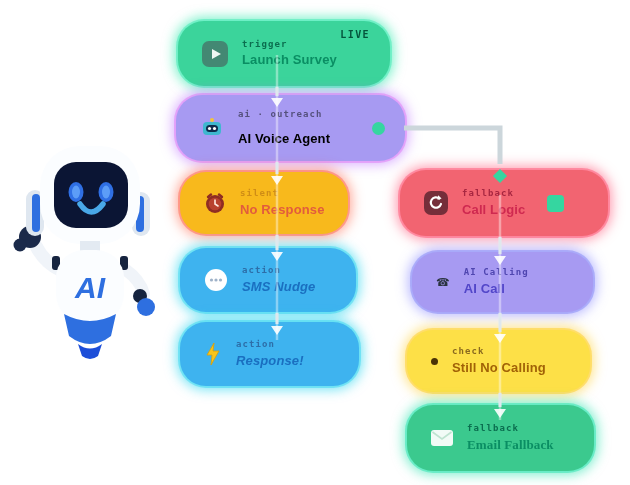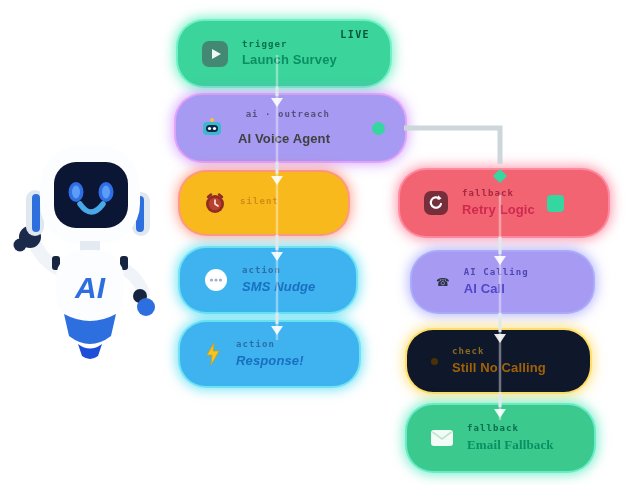--- a/index.html
+++ b/index.html
@@ -27,27 +27,27 @@
   .n4{left:180px;top:248px;width:176px;height:64px;}
   .n5{left:180px;top:322px;width:179px;height:64px;}
   .n6{left:400px;top:170px;width:208px;height:66px;}
   .n7{left:412px;top:252px;width:181px;height:60px;}
   .n8{left:407px;top:330px;width:183px;height:62px;}
   .n9{left:407px;top:405px;width:187px;height:66px;}
 
   
   .c-green {background:#3bd49b;box-shadow:0 0 0 2px rgba(16,230,160,.35),0 0 12px 4px rgba(16,230,160,.55);}
   .c-green .nlabel{color:#0b6e4f;} .c-green .ntitle{color:#0a8e63;}
-  .c-purple{background:#a79af2;box-shadow:0 0 0 2px rgba(217,70,239,.30),0 0 12px 4px rgba(186,104,255,.50);text-align:right;}
-  .c-purple .nlabel{color:#55517d;} .c-purple .ntitle{color:#404040;margin-top:8px;}
+  .c-purple{background:#a79af2;box-shadow:0 0 0 2px rgba(217,70,239,.30),0 0 12px 4px rgba(186,104,255,.50);}
+  .c-purple .nlabel{color:#55517d;} .c-purple .ntitle{color:#000000;margin-top:8px;}
   .c-purple2{background:#a79af2;box-shadow:0 0 0 2px rgba(99,102,241,.35),0 0 12px 4px rgba(120,120,255,.50);}
   .c-purple2 .nlabel{color:#4f46b0;} .c-purple2 .ntitle{color:#5246c9;}
   .c-amber {background:#f8b91c;box-shadow:0 0 0 2px rgba(255,70,40,.35),0 0 12px 4px rgba(255,90,60,.50);}
   .c-amber .nlabel{color:#cf8d16;} .c-amber .ntitle{color:#e25c3d;}
-  .c-amber2{background:#0f172a;box-shadow:0 0 0 2px rgba(255,200,0,.40),0 0 12px 4px rgba(255,210,60,.60);}
+  .c-amber2{background:#fde047;box-shadow:0 0 0 2px rgba(255,200,0,.40),0 0 12px 4px rgba(255,210,60,.60);}
   .c-amber2 .nlabel{color:#8a6a1f;} .c-amber2 .ntitle{color:#a16207;}
   .c-blue  {background:#3eb3ef;box-shadow:0 0 0 2px rgba(34,211,238,.40),0 0 12px 4px rgba(34,211,238,.60);}
   .c-blue .nlabel{color:#2d6ea8;} .c-blue .ntitle{color:#1a6fc0;font-style:italic;}
   .c-red   {background:#f26471;box-shadow:0 0 0 2px rgba(255,42,80,.35),0 0 12px 4px rgba(255,60,100,.50);}
   .c-red .nlabel{color:#a82741;} .c-red .ntitle{color:#cf2950;}
   .c-green2{background:#3bc98e;box-shadow:0 0 0 2px rgba(16,224,166,.40),0 0 12px 4px rgba(20,224,166,.55);}
   .c-green2 .nlabel{color:#0b6e4f;} .c-green2 .ntitle{color:#0a8e63;font-family:Liberation Serif, serif;}
 
   
   .live-badge{
@@ -140,20 +140,21 @@
     <span class="nicon">
       <svg width="22" height="22" viewBox="0 0 22 22">
           <path d="M4 5 L7 2.5 M18 5 L15 2.5" stroke="#8f2d23" stroke-width="2.4" stroke-linecap="round"></path>
           <circle cx="11" cy="12" r="9" fill="#8f2d23"></circle>
           <circle cx="11" cy="12" r="6.3" fill="#b8422f"></circle>
           <path d="M11 8 V12 L14 14" stroke="#ffe9df" stroke-width="1.6" fill="none" stroke-linecap="round"></path>
         </svg>
     </span>
     <span class="ntext">
       <span class="nlabel">silent</span>
+      <span class="ntitle">No Response</span>
     </span>
   </div>
 
   <div class="node n4 c-blue">
     <span class="nicon">
       <svg width="24" height="24" viewBox="0 0 24 24">
           <circle cx="12" cy="12" r="11" fill="#fff"></circle>
           <circle cx="7.5" cy="12" r="1.6" fill="#9fb2c8"></circle>
           <circle cx="12" cy="12" r="1.6" fill="#9fb2c8"></circle>
           <circle cx="16.5" cy="12" r="1.6" fill="#9fb2c8"></circle>
@@ -180,21 +181,21 @@
   <div class="node n6 c-red">
     <span class="nicon">
       <svg width="24" height="24" viewBox="0 0 24 24">
           <rect width="24" height="24" rx="7" fill="#5f2430" opacity="0.85"></rect>
           <path d="M17 13 a5.2 5.2 0 1 1 -1.6 -5.4" stroke="#fff" stroke-width="2.2" fill="none" stroke-linecap="round"></path>
           <path d="M14.2 4.2 L17.6 7.4 L13.4 8.8 Z" fill="#fff"></path>
         </svg>
     </span>
     <span class="ntext">
       <span class="nlabel">fallback</span>
-      <span class="ntitle">Retry Logic</span>
+      <span class="ntitle">Call Logic</span>
     </span>
     <span class="status-square"></span>
   </div>
 
   <div class="node n7 c-purple2">
     <span class="nicon phone-glyph">☎</span>
     <span class="ntext">
       <span class="nlabel">AI Calling</span>
       <span class="ntitle">AI Call</span>
     </span>

